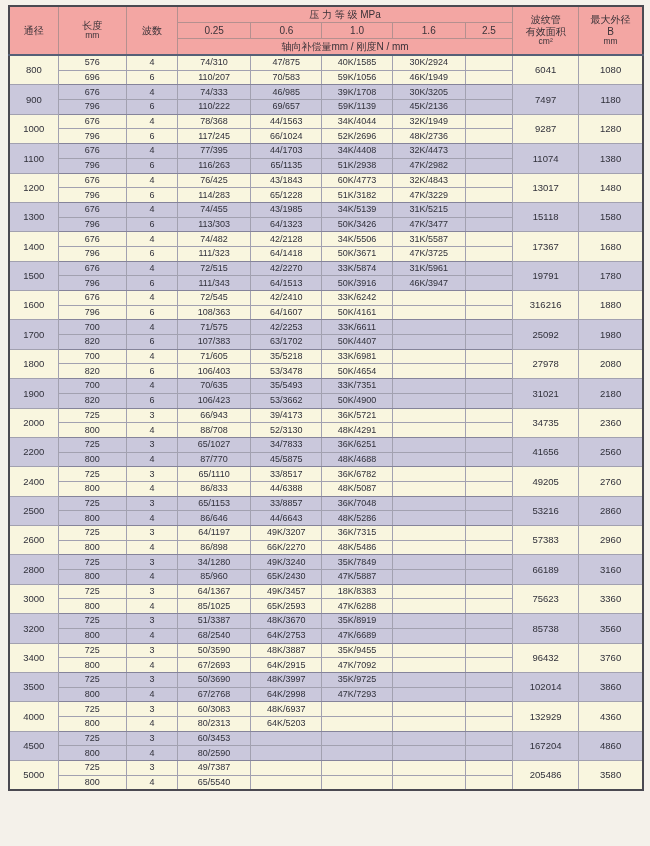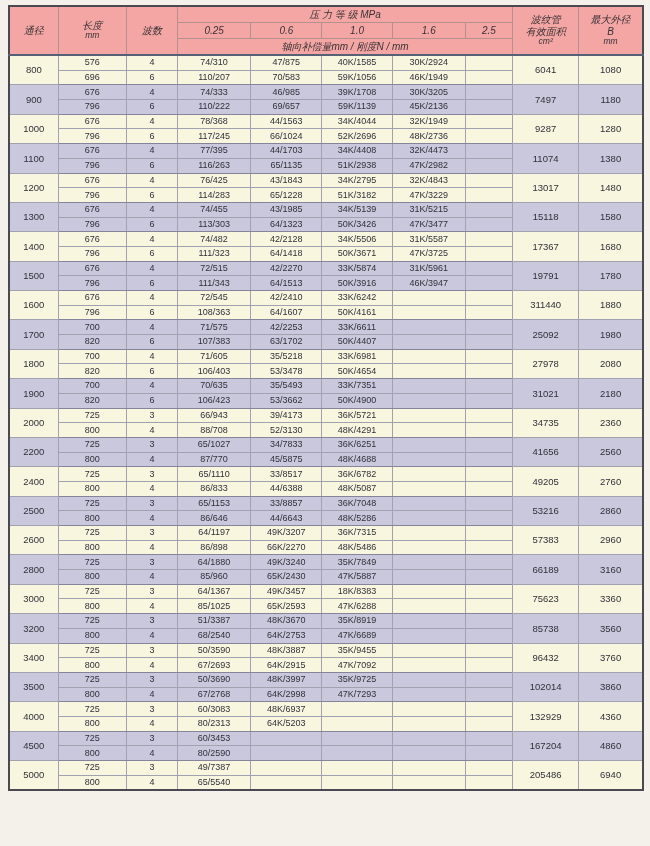--- a/index.html
+++ b/index.html
@@ -17,21 +17,21 @@
     color:#30303a;
   }
   th,td{
     border:1px solid #a2a1b0;
     text-align:center;vertical-align:middle;
     padding:0;overflow:hidden;white-space:nowrap;
   }
   thead th{
     background:var(--pink,#f3a6a3);
     font-weight:normal;font-size:10px;line-height:1.15;
-    height:15px;border-color:#b5908f;color:#3a3238;font-style:italic;
+    height:15px;border-color:#b5908f;color:#3a3238;
   }
   thead th.hb{border-bottom:2px solid #566077;}
   thead .unit{font-size:8.5px;}
   tbody td{font-size:9px;height:13.7px;line-height:1;}
   tr.cream td{background:var(--cream,#f9f6df);}
   tr.lav td{background:var(--lav,#cac8dc);}
   tr.sub2 > td{border-bottom-color:#85849a;}
   td.diam,td.area,td.od{font-size:9.5px;}
 </style>
 </head>
@@ -172,21 +172,21 @@
           <td>51K/2938</td>
           <td>47K/2982</td>
           <td></td>
         </tr>
         <tr class="cream sub1">
           <td class="diam" rowspan="2">1200</td>
           <td>676</td>
           <td>4</td>
           <td>76/425</td>
           <td>43/1843</td>
-          <td>34K/2795</td>
+          <td>60K/4773</td>
           <td>32K/4843</td>
           <td></td>
           <td class="area" rowspan="2">13017</td>
           <td class="od" rowspan="2">1480</td>
         </tr>
         <tr class="cream sub2">
           <td>796</td>
           <td>6</td>
           <td>114/283</td>
           <td>65/1228</td>
@@ -259,21 +259,21 @@
         </tr>
         <tr class="cream sub1">
           <td class="diam" rowspan="2">1600</td>
           <td>676</td>
           <td>4</td>
           <td>72/545</td>
           <td>42/2410</td>
           <td>33K/6242</td>
           <td></td>
           <td></td>
-          <td class="area" rowspan="2">311440</td>
+          <td class="area" rowspan="2">316216</td>
           <td class="od" rowspan="2">1880</td>
         </tr>
         <tr class="cream sub2">
           <td>796</td>
           <td>6</td>
           <td>108/363</td>
           <td>64/1607</td>
           <td>50K/4161</td>
           <td></td>
           <td></td>
@@ -443,21 +443,21 @@
           <td>86/898</td>
           <td>66K/2270</td>
           <td>48K/5486</td>
           <td></td>
           <td></td>
         </tr>
         <tr class="lav sub1">
           <td class="diam" rowspan="2">2800</td>
           <td>725</td>
           <td>3</td>
-          <td>64/1880</td>
+          <td>34/1280</td>
           <td>49K/3240</td>
           <td>35K/7849</td>
           <td></td>
           <td></td>
           <td class="area" rowspan="2">66189</td>
           <td class="od" rowspan="2">3160</td>
         </tr>
         <tr class="lav sub2">
           <td>800</td>
           <td>4</td>
@@ -596,21 +596,21 @@
         <tr class="cream sub1">
           <td class="diam" rowspan="2">5000</td>
           <td>725</td>
           <td>3</td>
           <td>49/7387</td>
           <td></td>
           <td></td>
           <td></td>
           <td></td>
           <td class="area" rowspan="2">205486</td>
-          <td class="od" rowspan="2">6940</td>
+          <td class="od" rowspan="2">3580</td>
         </tr>
         <tr class="cream sub2">
           <td>800</td>
           <td>4</td>
           <td>65/5540</td>
           <td></td>
           <td></td>
           <td></td>
           <td></td>
         </tr>

